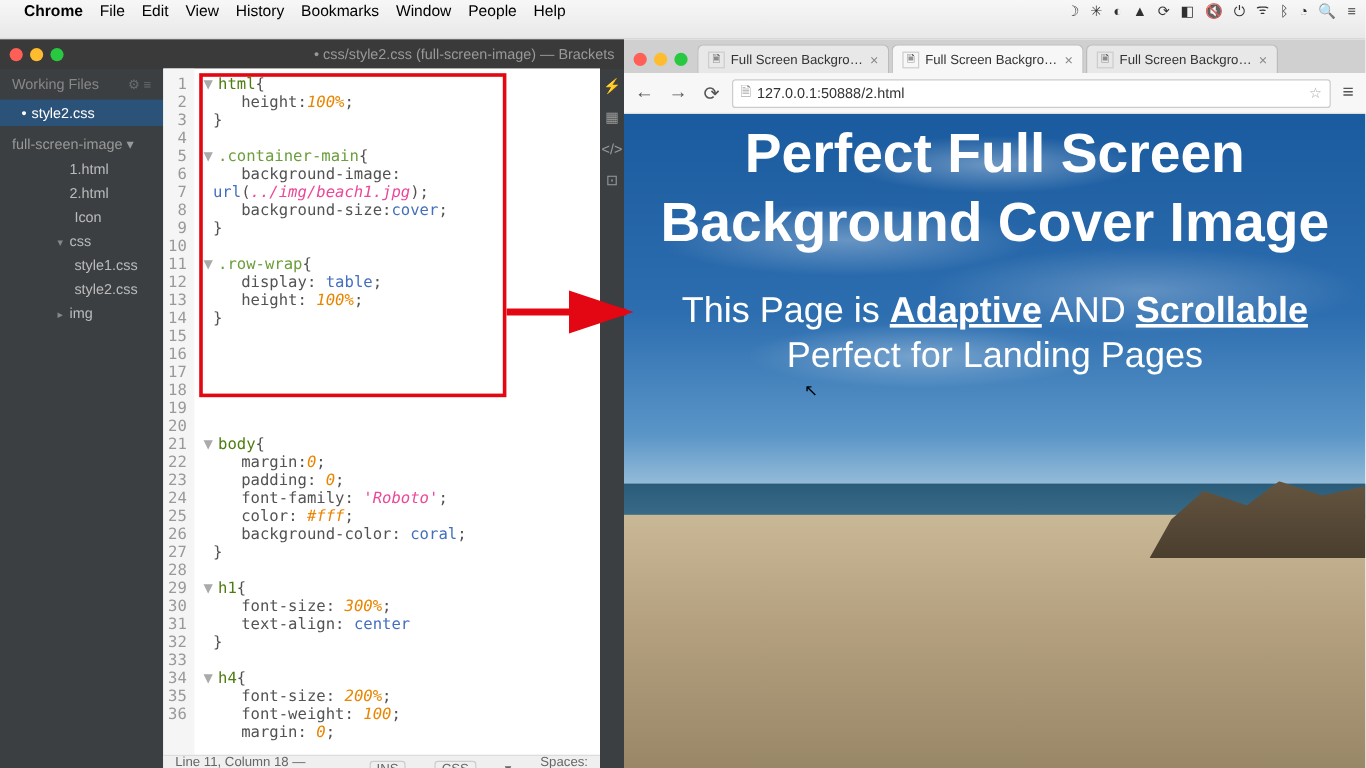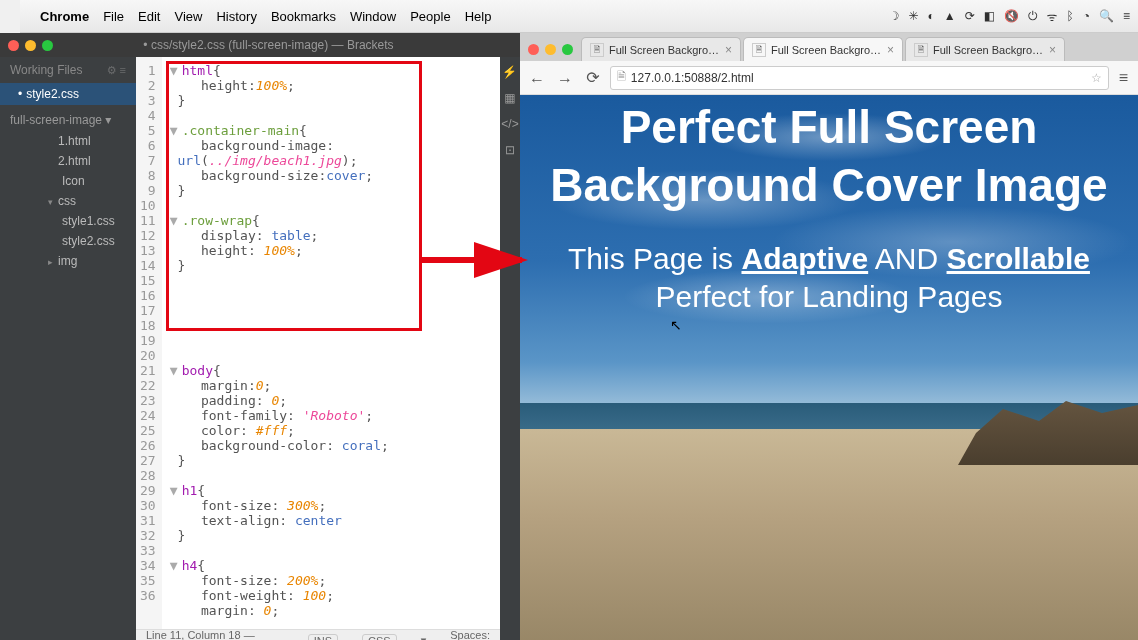--- a/index.html
+++ b/index.html
@@ -1,56 +1,56 @@
 <!DOCTYPE html>
 <html><head>
   <meta charset="utf-8">
   <style>
     * { margin: 0; padding: 0; box-sizing: border-box; }
     body { font-family: -apple-system, "Helvetica Neue", Arial, sans-serif; width: 1138px; height: 640px; overflow: hidden; background: #f0f0f0; }
 
     
-    .menubar { height: 22px; background: linear-gradient(#f7f7f7, #e8e8e8); display: flex; align-items: center; font-size: 13px; border-bottom: 1px solid #ccc; padding: 16px 8px; margin-left: 20px; }
+    .menubar { height: 22px; background: linear-gradient(#f7f7f7, #e8e8e8); display: flex; align-items: flex-end; font-size: 13px; border-bottom: 1px solid #ccc; padding: 16px 8px; }
     .menubar .apple { font-size: 14px; margin-right: 12px; }
     .menubar .appname { font-weight: 600; margin-right: 14px; }
     .menubar .menuitem { margin-right: 14px; cursor: default; }
     .menubar .spacer { flex: 1; }
     .menubar .statusicon { margin-left: 9px; font-size: 12px; opacity: 0.8; }
 
     
     .workspace { display: flex; height: 618px; }
 
     
     .brackets { width: 520px; display: flex; flex-direction: column; background: #2c2c2c; position: relative; }
     .brackets-titlebar { height: 24px; background: #3a3a3a; display: flex; align-items: center; padding: 0 8px; color: #bbb; font-size: 12px; }
     .traffic { display: flex; gap: 6px; margin-right: 12px; }
     .traffic span { width: 11px; height: 11px; border-radius: 50%; display: block; }
     .traffic .red { background: #ff5f57; }
     .traffic .yellow { background: #febc2e; }
     .traffic .green { background: #28c840; }
-    .brackets-title { flex: 1; text-align: center; margin-left: -40px; color: #999; }
+    .brackets-title { flex: 1; text-align: right; margin-left: -40px; color: #999; }
 
     .brackets-body { flex: 1; display: flex; }
     .sidebar { width: 136px; background: #3c3f41; color: #aaa; font-size: 12px; }
     .sidebar-header { padding: 6px 10px; display: flex; align-items: center; justify-content: space-between; color: #888; }
     .sidebar-header .gear { font-size: 11px; opacity: 0.6; }
     .file-item { padding: 4px 10px 4px 18px; color: #bbb; }
     .file-item.active { background: #2b5278; color: #fff; }
     .file-item .dot { color: #fff; margin-right: 4px; }
     .project-name { padding: 8px 10px 4px; color: #999; }
     .tree-item { padding: 3px 10px 3px 16px; color: #bbb; margin-left: 32px; }
     .tree-item.level1 { padding-left: 16px; }
     .tree-item.level2 { padding-left: 30px; }
     .tree-item .arrow { display: inline-block; width: 10px; font-size: 9px; color: #888; }
 
     .editor { flex: 1; background: #fff; display: flex; flex-direction: column; position: relative; }
     .code-area { flex: 1; display: flex; font-family: "Consolas", "Menlo", monospace; font-size: 13px; line-height: 15px; overflow: hidden; }
     .gutter { background: #f5f5f5; color: #999; text-align: right; padding: 6px 6px 6px 4px; user-select: none; }
     .code { padding: 6px 8px; white-space: pre; color: #535353; }
-    .code .tag { color: #a21caf; }
+    .code .tag { color: #4d7c0f; }
     .code .sel { color: #6c9e3c; }
     .code .prop { color: #535353; }
     .code .val { color: #e88501; font-style: italic; }
     .code .valkw { color: #446fbd; }
     .code .str { color: #ec4899; font-style: italic; }
     .fold { color: #aaa; display: inline-block; width: 12px; }
 
     .red-box { position: absolute; border: 3px solid #e30613; left: 166px; top: 28px; width: 256px; height: 270px; pointer-events: none; z-index: 5; }
 
     .statusbar { height: 22px; background: #efefef; border-top: 1px solid #ddd; font-size: 11px; color: #666; display: flex; align-items: center; padding: 0 10px; gap: 24px; }

